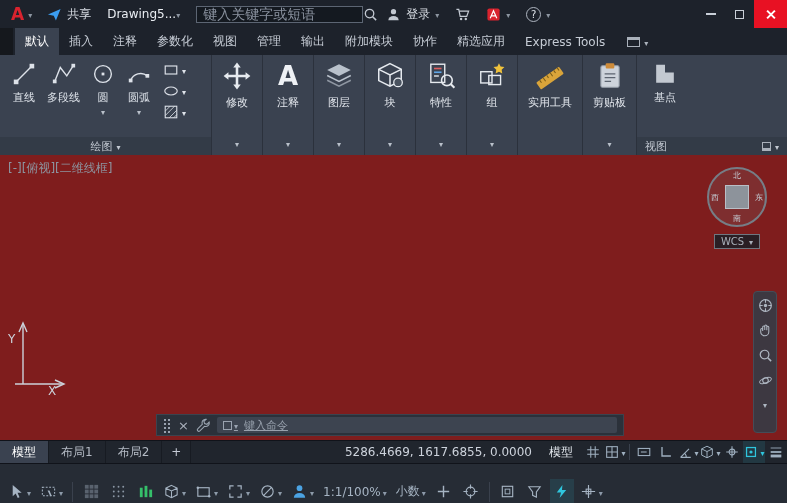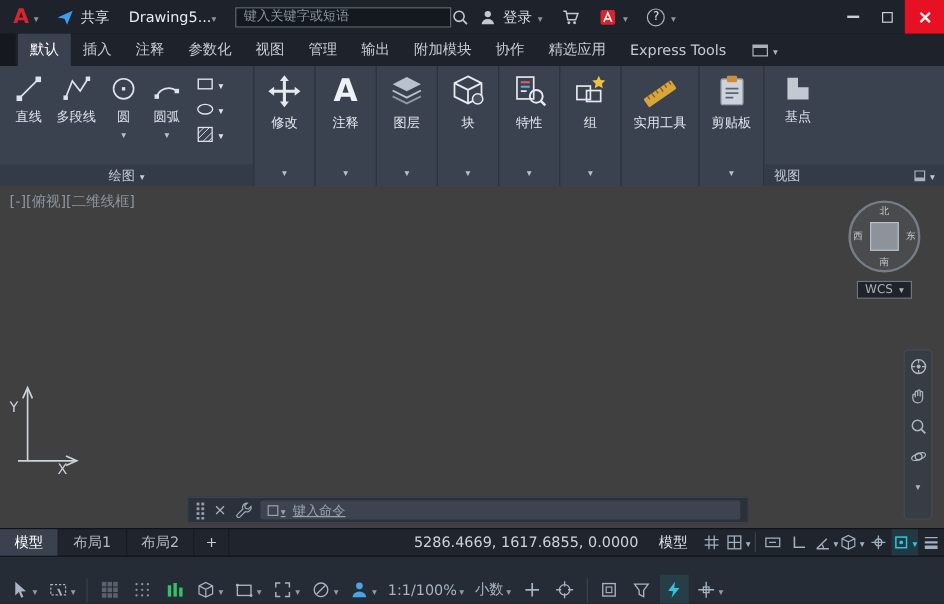--- a/index.html
+++ b/index.html
@@ -11,21 +11,21 @@
   .caret::after { content:"▾"; font-size:8px; color:inherit; }
   .dim { color:#8d95a1; }
 
   
   .titlebar { height:28px; background:#1d222b; display:flex; align-items:center; padding-left:4px; color:#d8dde4; }
   .tb-logo { display:flex; align-items:center; gap:4px; padding:0 7px; height:100%; }
   .logoA { color:#d9232e; font-weight:700; font-size:17px; line-height:1; }
   .tb-item { display:flex; align-items:center; gap:5px; padding:0 8px; height:100%; }
   .tb-title { margin-left:8px; color:#e9edf2; white-space:nowrap; }
   .tb-search { margin-left:16px; }
-  .tb-search input { width:180px; height:17px; background:#141920; border:1px solid #5c6573; color:#c9cfd8; font-size:11px; padding:0 6px; outline:none;font-family:Liberation Serif, serif; }
+  .tb-search input { width:167px; height:17px; background:#141920; border:1px solid #5c6573; color:#c9cfd8; font-size:14px; padding:0 6px; outline:none; }
   .tb-search input::placeholder { color:#8b93a0; }
   .i16 { width:15px; height:15px; flex:0 0 auto; }
   .help-circ { width:15px; height:15px; border:1px solid #aeb5c0; border-radius:50%; display:flex; align-items:center; justify-content:center; font-size:10px; color:#dfe4ea; }
   .winbtns { margin-left:auto; display:flex; height:100%; }
   .wbtn { width:29px; height:100%; display:flex; align-items:center; justify-content:center; color:#c9cfd8; }
   .wbtn.close { width:33px; background:#e81123; }
   .ic-min { width:10px; height:2px; background:currentColor; display:block; }
   .ic-max { width:9px; height:9px; border:1px solid currentColor; display:block; }
   .ic-close { position:relative; width:11px; height:11px; display:block; }
   .ic-close::before,.ic-close::after { content:""; position:absolute; left:5px; top:0; width:2px; height:11px; background:#fff; }
@@ -58,21 +58,21 @@
   .bigA::after { content:"A"; font-size:26px; font-weight:700; color:#eef1f5; line-height:1; }
   .plabel { font-size:11px; color:#e3e7ed; margin-top:4px; white-space:nowrap; }
   .panel.colp .caret { margin-top:auto; margin-bottom:3px; color:#b9c0ca; }
   .panel.viewp { flex:1; border-right:none; }
   .panel.viewp .pbody { justify-content:flex-start; padding-left:10px; }
   .pfoot.view { justify-content:flex-start; padding:0 8px; }
   .pfoot.view .fspace { flex:1; }
   .ic-dlg { width:9px; height:9px; border:1px solid #aab1bb; border-bottom-width:3px; display:inline-block; }
 
   
-  .canvas { height:285px; background:#404040; position:relative; overflow:hidden; }
+  .canvas { height:285px; background:#7f1d1d; position:relative; overflow:hidden; }
   .vplabel { position:absolute; left:8px; top:5px; color:#8d95a0; }
 
   .viewcube { position:absolute; right:12px; top:12px; width:76px; display:flex; flex-direction:column; align-items:center; }
   .vc-ring { width:60px; height:60px; border-radius:50%; border:2px solid #767d86; background:rgba(120,126,134,0.18); position:relative; display:flex; align-items:center; justify-content:center; }
   .vc-face { width:24px; height:24px; background:#8d939b; border:1px solid #b9bfc7; }
   .vc-pt { position:absolute; font-size:8px; color:#c3c9d1; }
   .vc-n { top:1px; left:50%; transform:translateX(-50%); }
   .vc-s { bottom:1px; left:50%; transform:translateX(-50%); }
   .vc-w { left:2px; top:50%; transform:translateY(-50%); }
   .vc-e { right:2px; top:50%; transform:translateY(-50%); }

